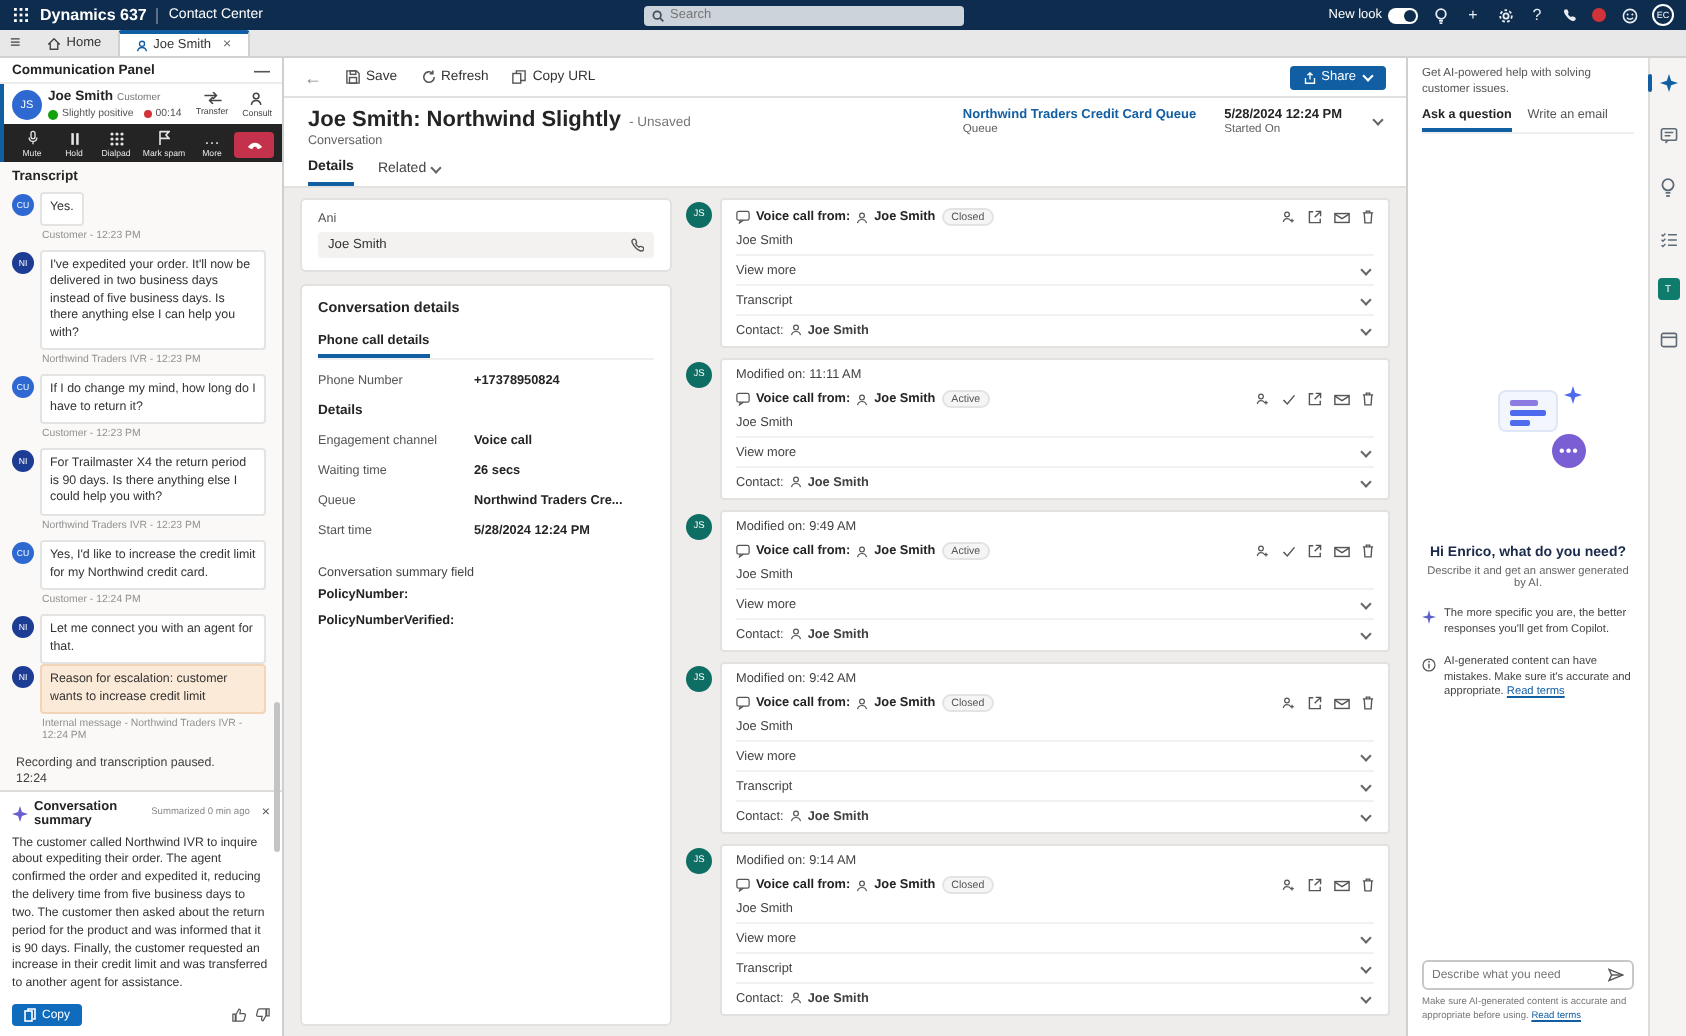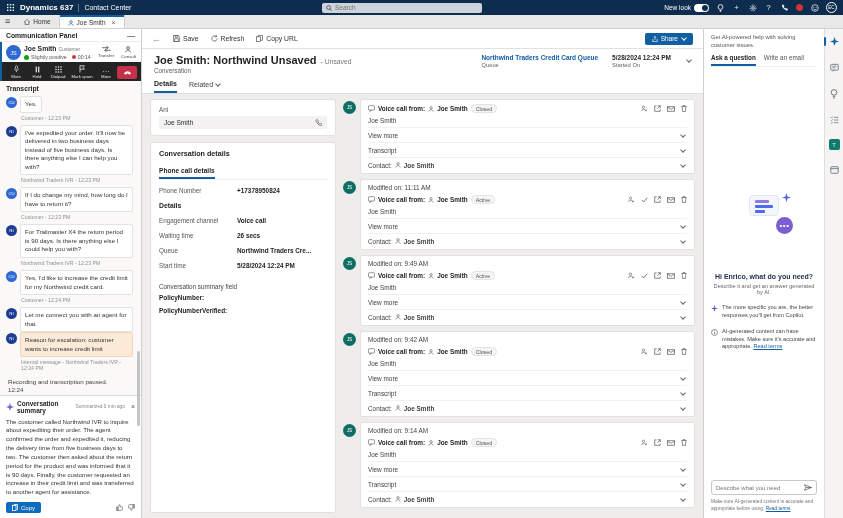--- a/index.html
+++ b/index.html
@@ -461,21 +461,21 @@
             <path d="M1 4v3.5h6V4" fill="none" stroke="#fff" stroke-width="0.9"></path>
           </svg>
         <span>Share</span>
         <span class="chev" style="border-color:#fff;margin:0 0 1px 1px;"></span>
       </button>
     </div>
 
     <div class="rec-header">
       <div class="rh-top">
         <div>
-          <div class="rh-title"><span>Joe Smith: Northwind Unsaved</span><span class="rh-unsaved">- Unsaved</span></div>
+          <div class="rh-title"><span>Joe Smith: Northwind Slightly</span><span class="rh-unsaved">- Unsaved</span></div>
           <div class="rh-sub">Conversation</div>
         </div>
         <div class="rh-meta">
           <div class="rh-stat">
             <div class="v link">Northwind Traders Credit Card Queue</div>
             <div class="l">Queue</div>
           </div>
           <div class="rh-stat">
             <div class="v">5/28/2024 12:24 PM</div>
             <div class="l">Started On</div>

